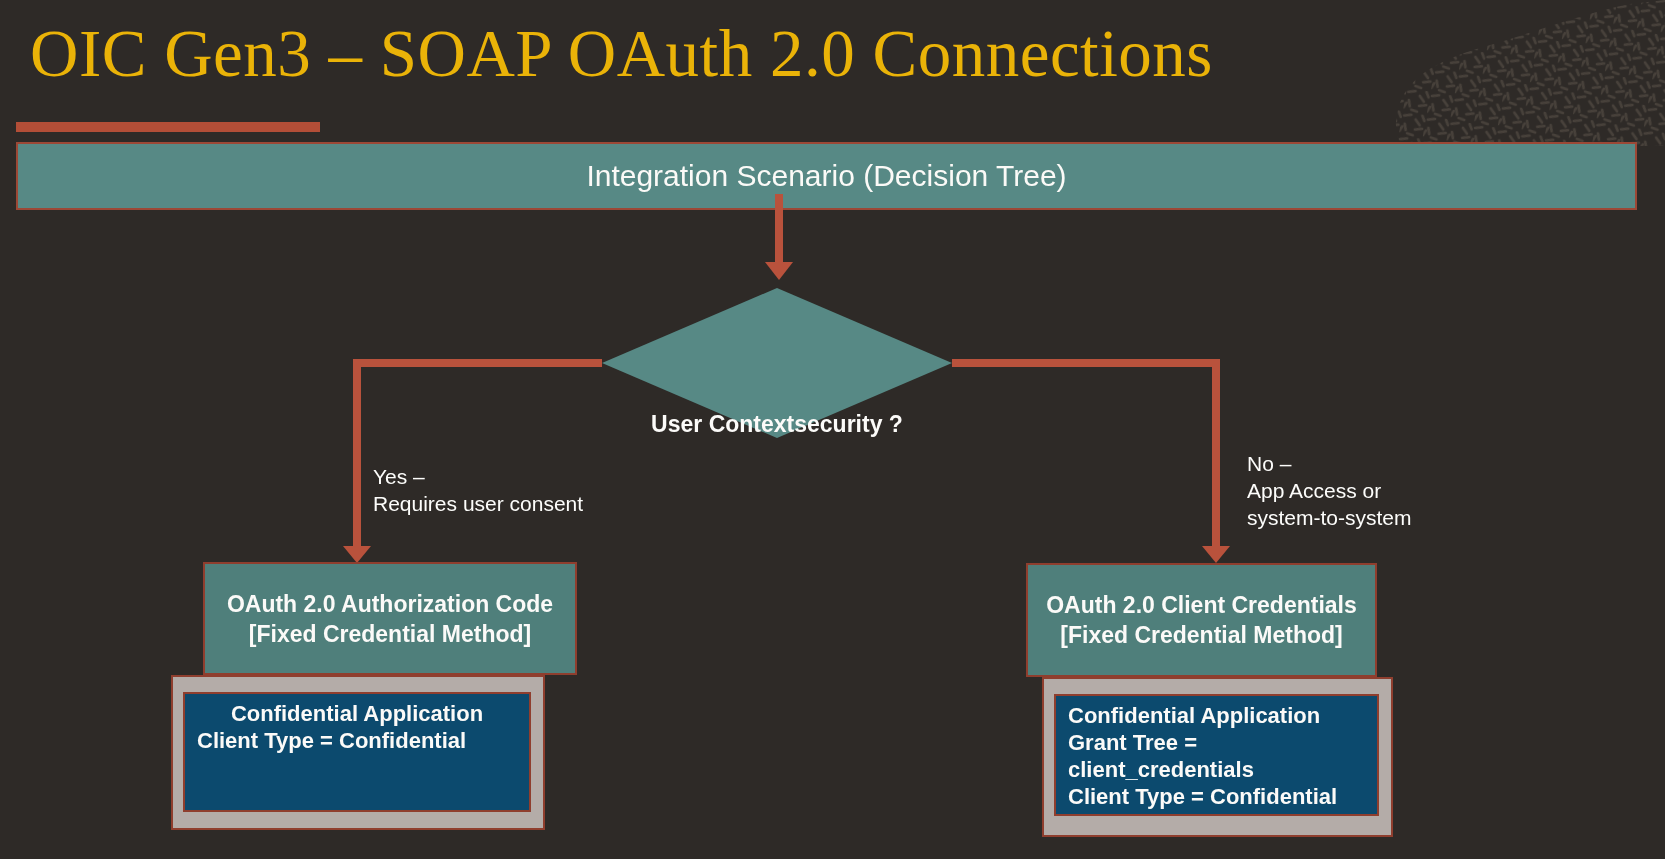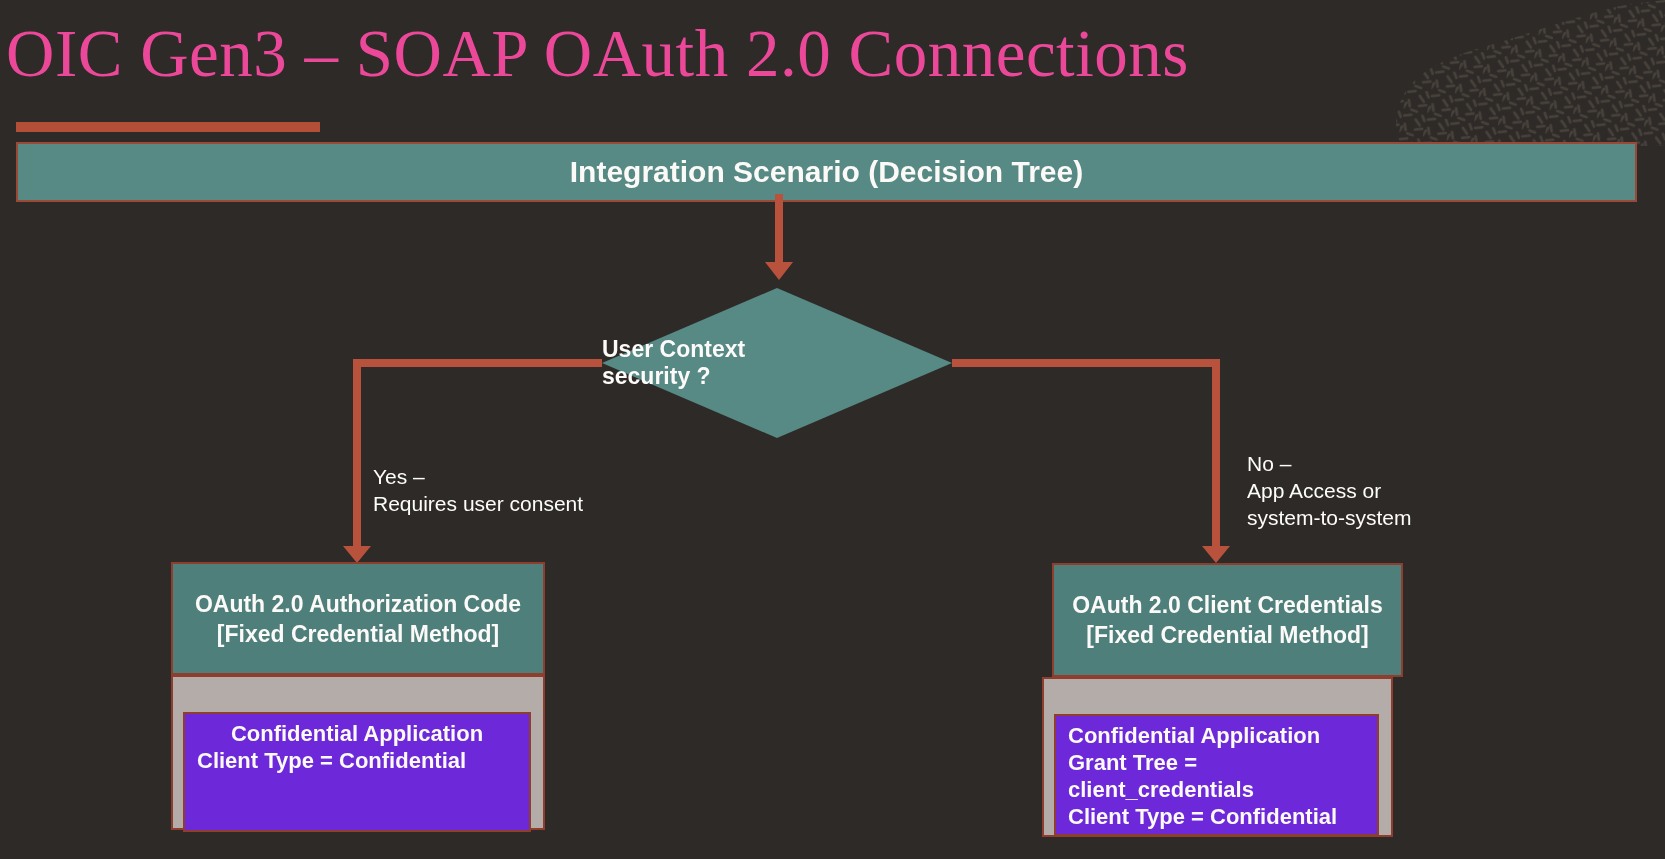--- a/index.html
+++ b/index.html
@@ -8,82 +8,82 @@
     width:1665px;height:859px;
     background:#2e2a27;
     overflow:hidden;
     font-family:"Liberation Sans", sans-serif;
     color:#f7f5f1;
   }
   *{box-sizing:border-box;}
 
   
   .title{
-    position:absolute;left:6px;top:14px;
+    position:absolute;left:30px;top:14px;
     font-family:"Liberation Serif", serif;
     font-size:67px;font-weight:400;line-height:1.18;
-    color:#ec4899;letter-spacing:0.5px;white-space:nowrap;
+    color:#eab308;letter-spacing:0.5px;white-space:nowrap;
   }
   .title-underline{
     position:absolute;left:16px;top:122px;width:304px;height:10px;
     background:#b34e37;
   }
 
   
   .banner{
-    position:absolute;left:16px;top:142px;width:1621px;height:60px;
+    position:absolute;left:16px;top:142px;width:1621px;height:68px;
     background:#578985;border:2px solid #9c4836;
     display:flex;align-items:center;justify-content:center;
-    font-size:30px;font-weight:700;color:#fbfaf7;
+    font-size:30px;font-weight:400;color:#fbfaf7;
   }
 
   
   .bar{position:absolute;background:#b9523c;}
   .arrow-head-down{
     position:absolute;width:0;height:0;
     border-left:14px solid transparent;
     border-right:14px solid transparent;
     border-top:18px solid #b9523c;
   }
 
   
   .diamond-svg{position:absolute;left:602px;top:288px;}
   .diamond-label{
     position:absolute;left:602px;top:288px;width:350px;height:150px;
-    display:flex;flex-direction:column;align-items:flex-start;justify-content:center;
+    display:flex;flex-direction:row;align-items:flex-end;justify-content:center;
     font-size:23px;font-weight:600;line-height:27px;color:#fcfbf9;text-align:center;
   }
 
   
   .branch-label{
     position:absolute;font-size:21px;line-height:27px;font-weight:400;color:#fdfdfb;
   }
   .branch-label.yes{left:373px;top:463px;}
   .branch-label.no{left:1247px;top:450px;}
 
   
   .box-header{
     position:absolute;background:#4f7f7b;border:2px solid #8f3e2e;
     display:flex;flex-direction:column;align-items:center;justify-content:center;
-    text-align:center;font-size:23px;font-weight:700;line-height:30px;color:#fbfaf8;
+    text-align:center;font-size:23px;font-weight:700;line-height:30px;color:#fbfaf8;margin-left:32px;
   }
   .box-header.left{left:171px;top:562px;width:374px;height:113px;}
-  .box-header.right{left:1052px;top:563px;width:351px;height:114px;}
+  .box-header.right{left:994px;top:563px;width:351px;height:114px;}
 
   .gray-panel{
     position:absolute;background:#b4aca8;border:2px solid #8f3e2e;
   }
   .gray-panel.left{left:171px;top:675px;width:374px;height:155px;}
   .gray-panel.right{left:1042px;top:677px;width:351px;height:160px;}
 
   .inner-teal{
     position:absolute;left:10px;right:12px;top:15px;
-    background:#6d28d9;border:2px solid #8f3e2e;
+    background:#0c4a6e;border:2px solid #8f3e2e;
     padding:6px 12px 6px 12px;
-    font-size:22px;font-weight:700;line-height:27px;color:#fbfaf8;margin-top:20px;
+    font-size:22px;font-weight:700;line-height:27px;color:#fbfaf8;
   }
   .gray-panel.left .inner-teal{height:120px;}
   .gray-panel.right .inner-teal{height:122px;}
   .inner-teal .center-line{text-align:center;}
 
   
   .corner-texture{position:absolute;right:0;top:0;pointer-events:none;}
 </style>
 </head>
 <body>

